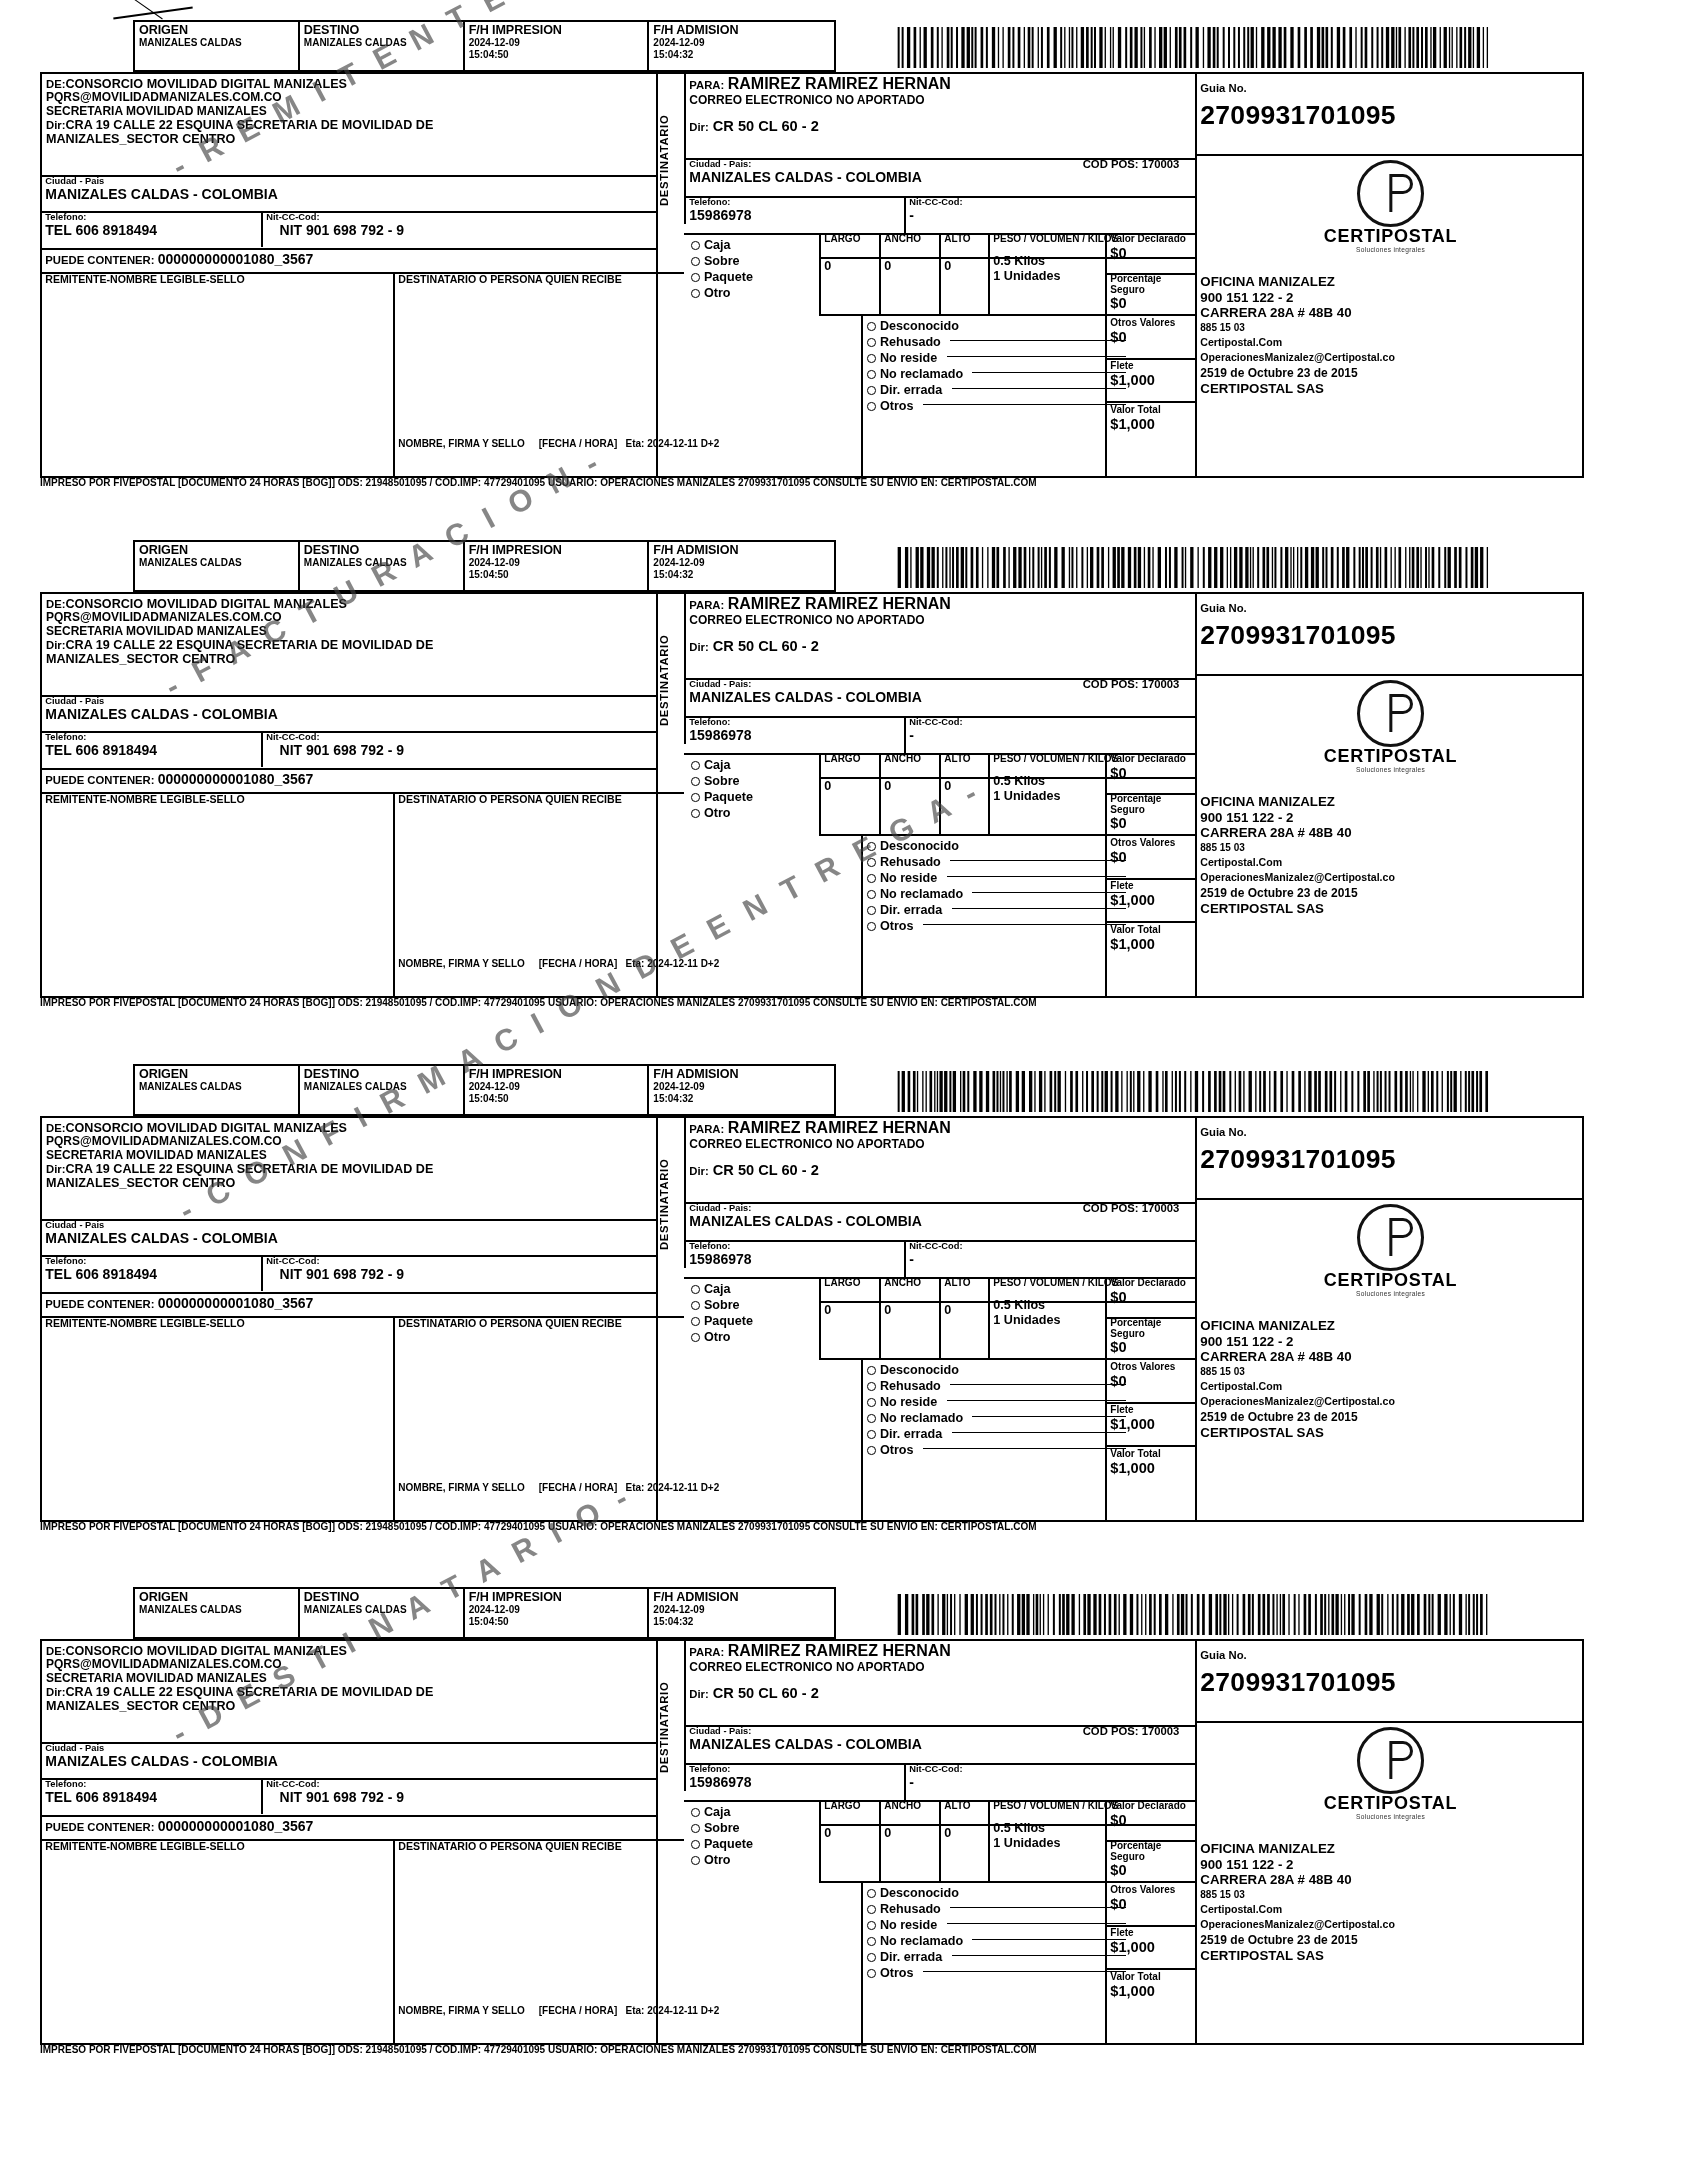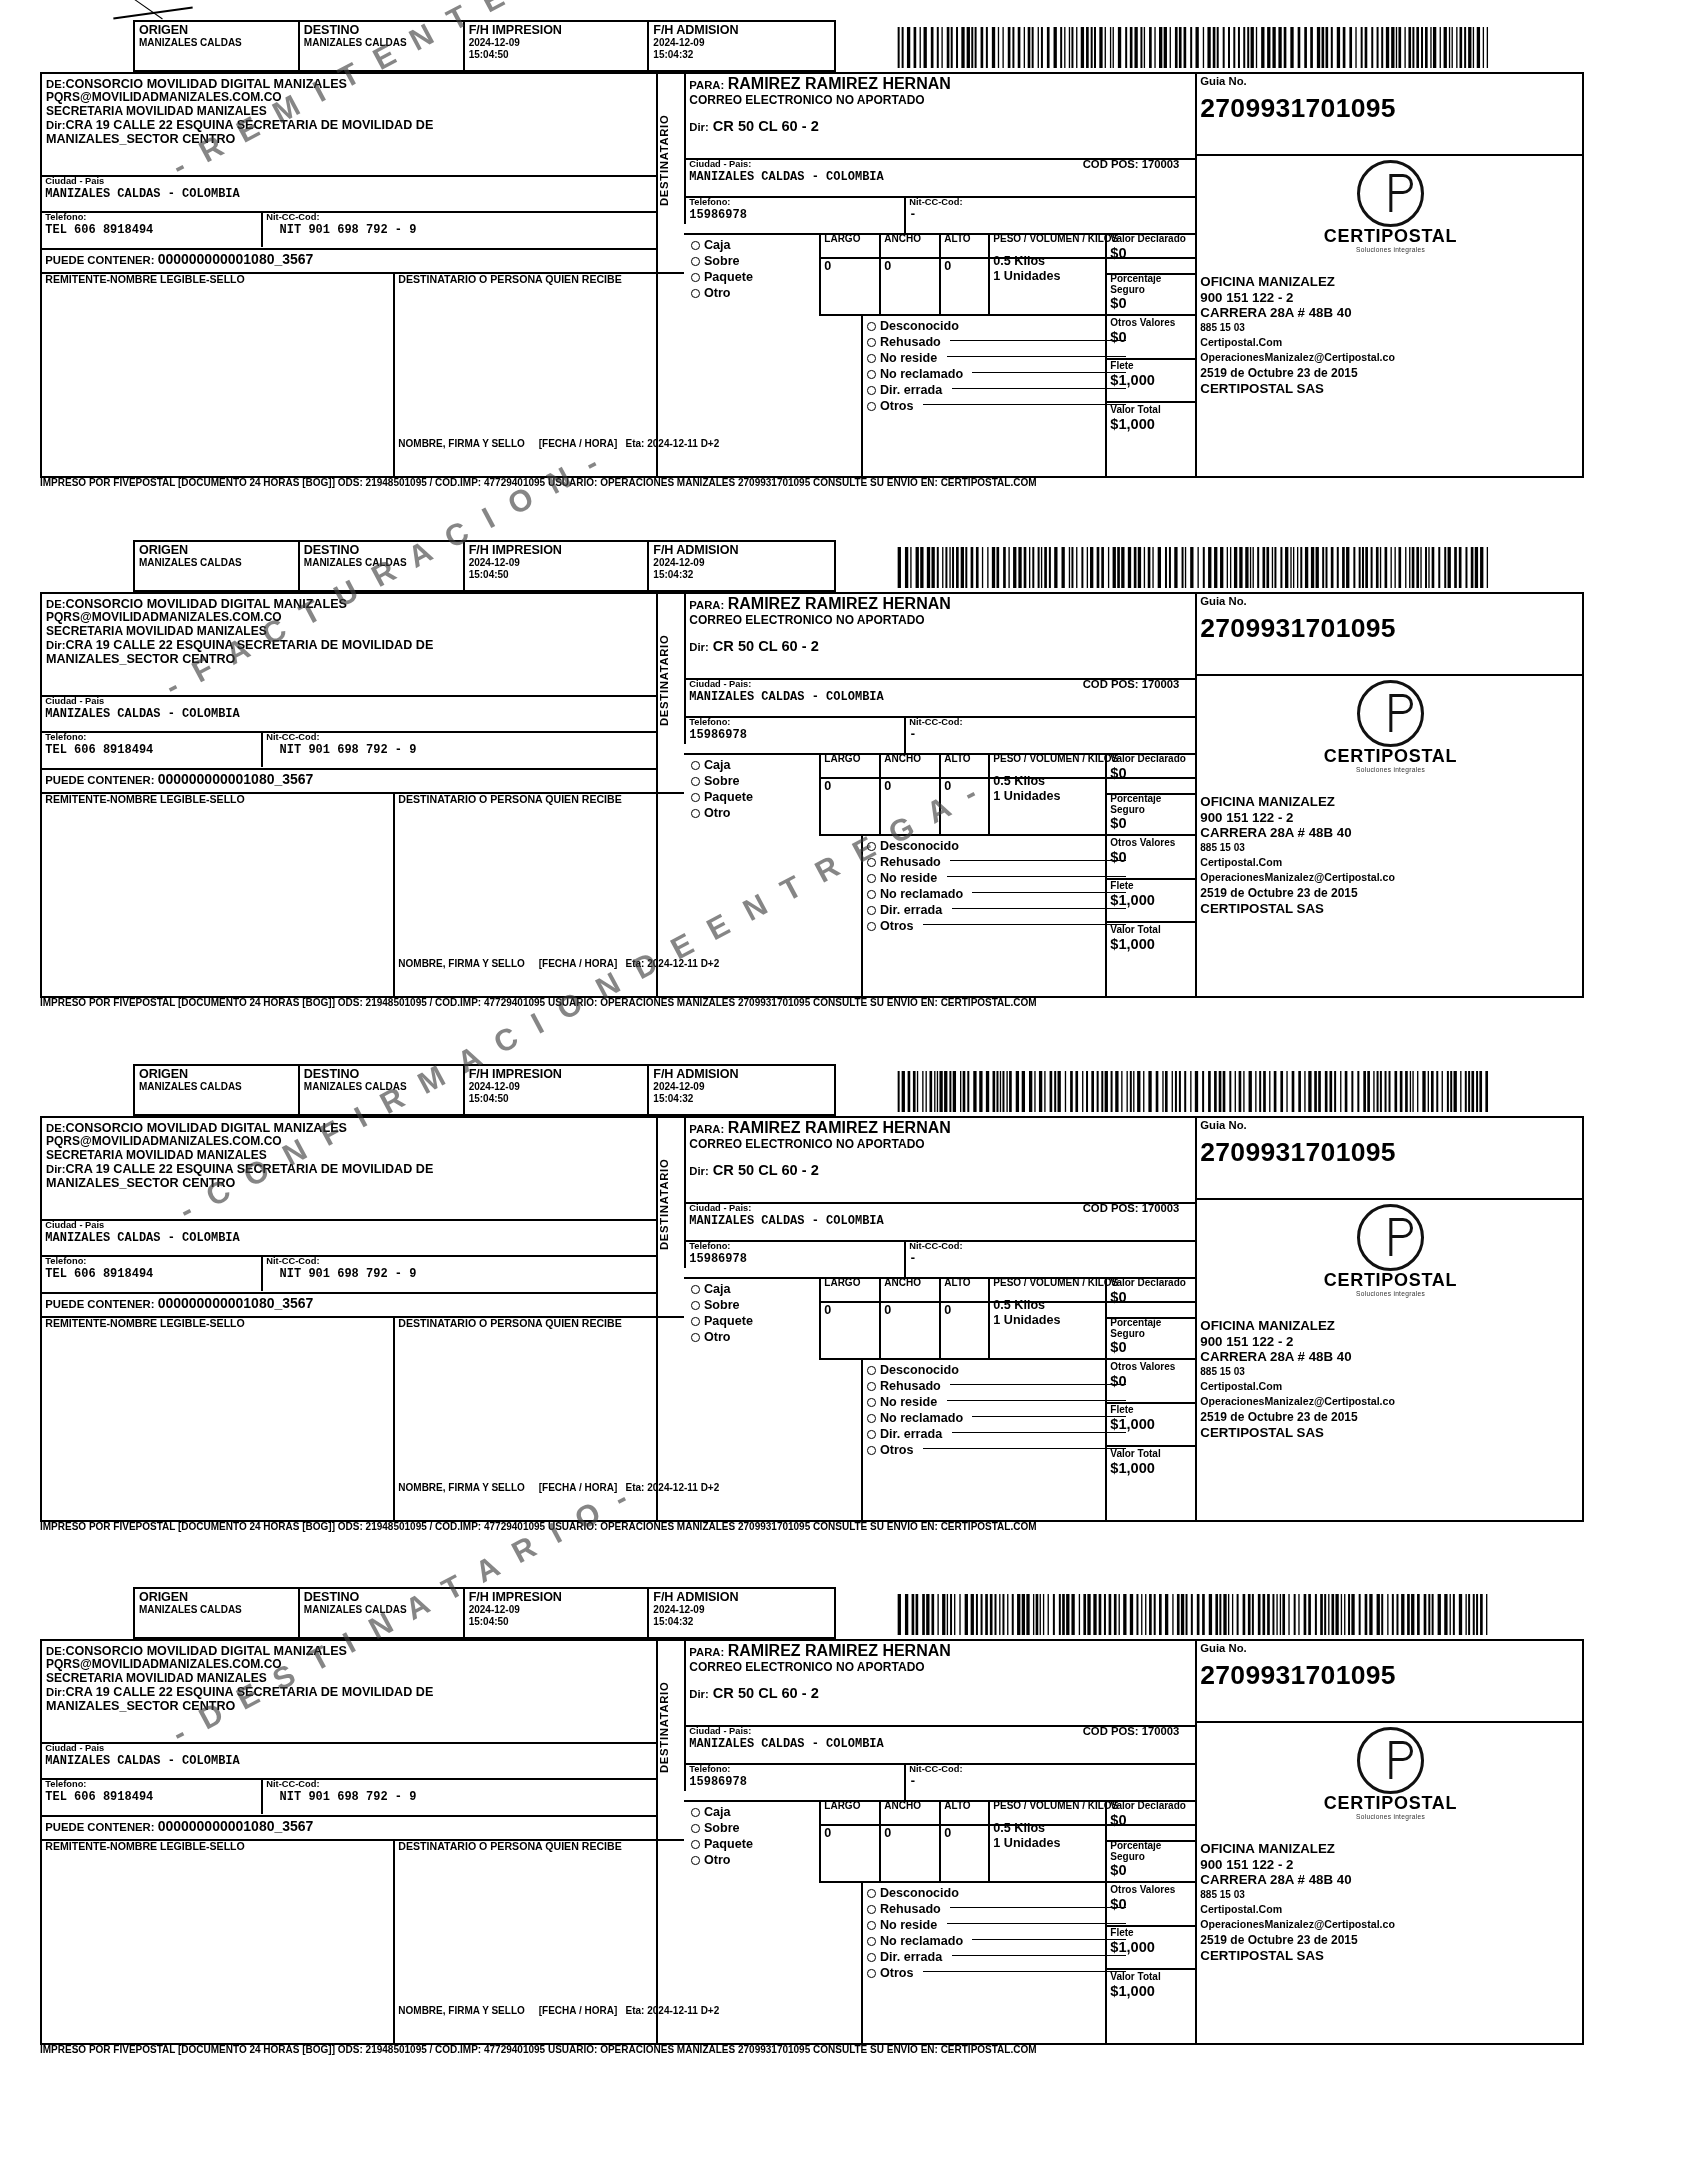--- a/index.html
+++ b/index.html
@@ -108,24 +108,23 @@
   .r-sub { font-size: 12px; font-weight: bold; }
 
   .hline { position: absolute; left: 0; height: 2px; background: #000; }
 
   .fieldlabel {
     font-size: 9.3px;
     font-weight: bold;
     line-height: 10px;
   }
   .fieldvalue {
-    font-size: 12px;
+    font-size: 14px;
     font-weight: bold;
     line-height: 16px;
-    font-family: Liberation Mono, monospace;
   }
 
   
   .vtext {
     position: absolute;
     width: 22.5px;
     text-align: center;
     font-size: 11.3px;
     font-weight: bold;
     letter-spacing: 0.7px;
@@ -231,21 +230,21 @@
     font-size: 30.5px;
     font-weight: bold;
     letter-spacing: 6px;
     color: rgba(60,60,60,0.62);
     transform: rotate(-28deg);
     transform-origin: left top;
     white-space: nowrap;
     pointer-events: none;
   }
 
-  .guia-no-label { font-size: 11.3px; font-weight: bold; }
+  .guia-no-label { font-size: 11.3px; font-weight: bold; margin-top: 7px; }
   .guia-no { font-size: 26.5px; font-weight: bold; letter-spacing: 0.3px; }
 
   .tinyhdr { font-size: 10px; font-weight: bold; line-height: 10.6px; }
   .tinyval { font-size: 12.6px; font-weight: bold; line-height: 14.6px; }
   .midval { font-size: 14.6px; font-weight: bold; line-height: 16px; }
 
   .stray {
     position: absolute;
     background: #000;
   }

